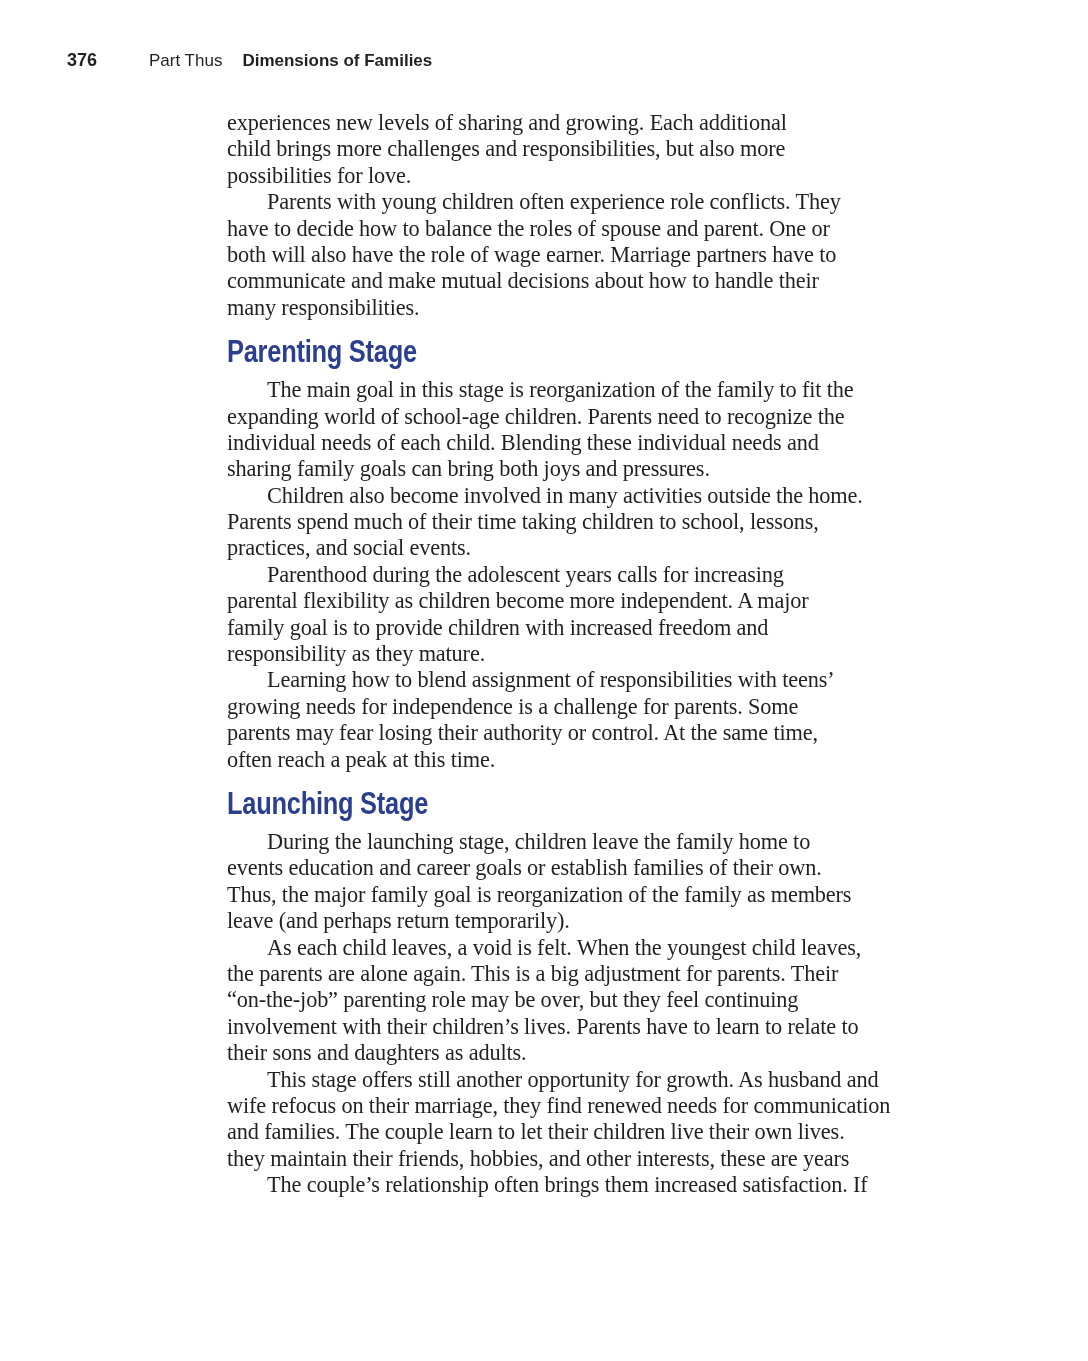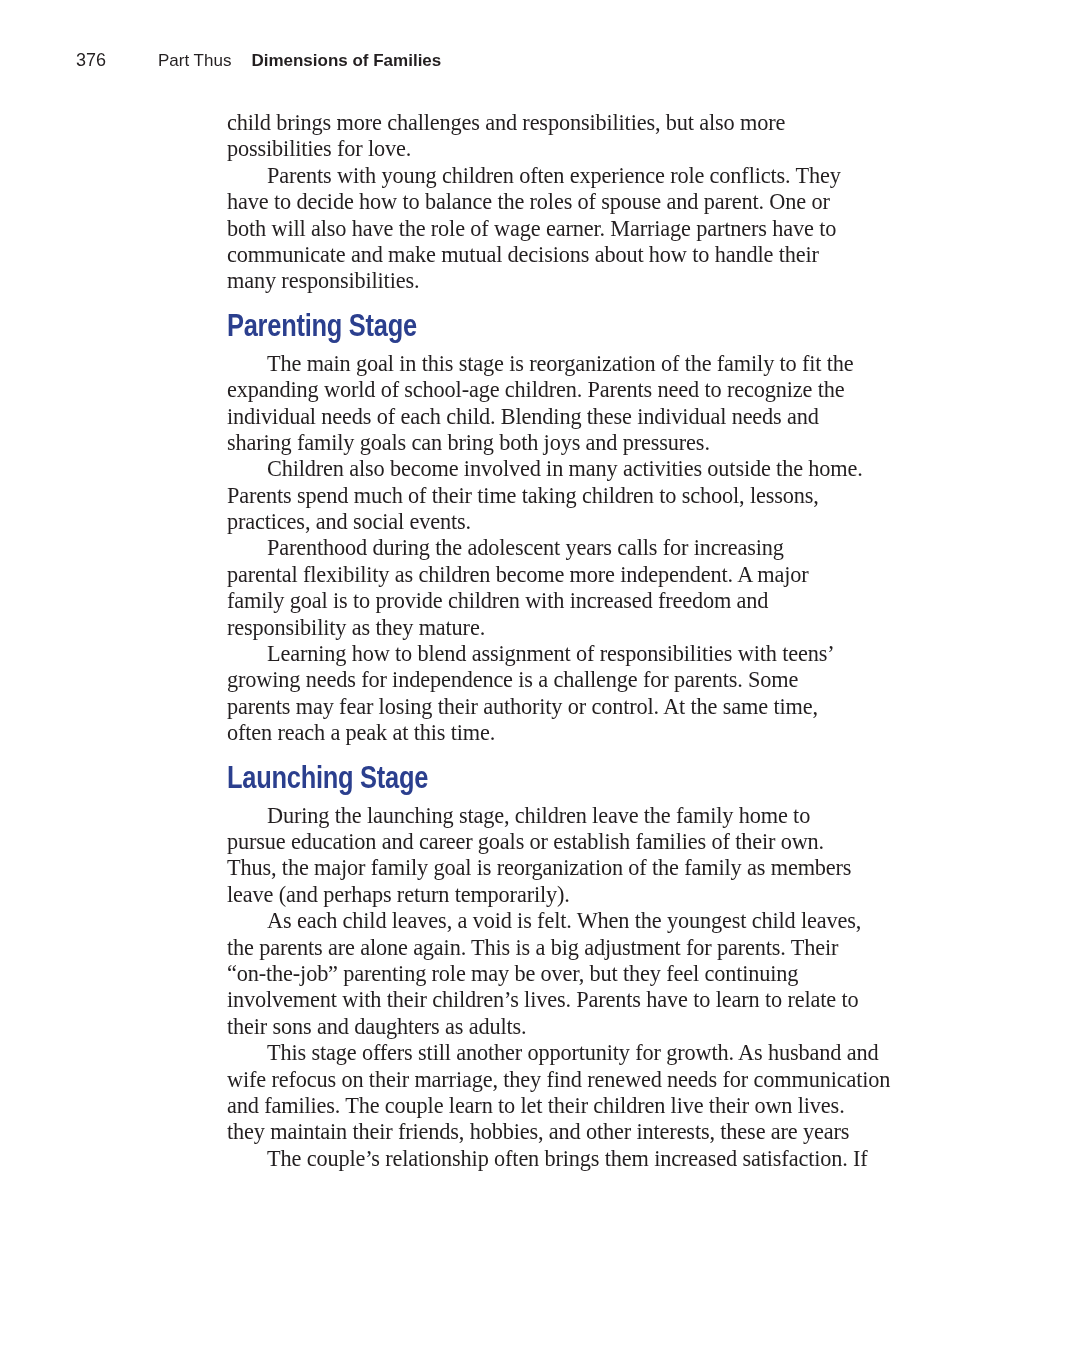--- a/index.html
+++ b/index.html
@@ -2,21 +2,21 @@
 <html><head>
 <meta charset="utf-8">
 <style>
   html, body { margin: 0; padding: 0; background: #ffffff; }
   body { width: 1088px; height: 1361px; position: relative; overflow: hidden; }
   .running-head {
     position: absolute; left: 67px; top: 49px;
     font-family: "Liberation Sans", sans-serif; color: #231f20;
     font-size: 17px; line-height: 22px; white-space: nowrap;
   }
-  .running-head .pnum { font-weight: normal; font-size: 18px; display: inline-block; width: 82px; margin-left: 9px; }
+  .running-head .pnum { font-weight: bold; font-size: 18px; display: inline-block; width: 82px; }
   .running-head .part { font-weight: normal; }
   .running-head .chap { font-weight: bold; margin-left: 20px; }
   .content {
     position: absolute; left: 227px; top: 110px; width: 740px;
     font-family: "Liberation Serif", serif; color: #231f20;
   }
   .line {
     font-size: 22.3px; line-height: 26.4px; height: 26.4px;
     white-space: nowrap; letter-spacing: -0.15px;
   }
@@ -32,20 +32,21 @@
 </style>
 </head>
 <body>
 
 <div class="running-head">
   <span class="pnum">376</span><span class="part">Part Thus</span><span class="chap">Dimensions of Families</span>
 </div>
 
 <div class="content">
   <div id="intro-block">
+      <div class="line">experiences new levels of sharing and growing. Each additional</div>
       <div class="line">child brings more challenges and responsibilities, but also more</div>
       <div class="line">possibilities for love.</div>
       <div class="line indent">Parents with young children often experience role conflicts. They</div>
       <div class="line">have to decide how to balance the roles of spouse and parent. One or</div>
       <div class="line">both will also have the role of wage earner. Marriage partners have to</div>
       <div class="line">communicate and make mutual decisions about how to handle their</div>
       <div class="line">many responsibilities.</div>
     </div>
 
   <div class="heading h1">Parenting Stage</div>
@@ -63,21 +64,21 @@
       <div class="line">responsibility as they mature.</div>
       <div class="line indent">Learning how to blend assignment of responsibilities with teens’</div>
       <div class="line">growing needs for independence is a challenge for parents. Some</div>
       <div class="line">parents may fear losing their authority or control. At the same time,</div>
       <div class="line">often reach a peak at this time.</div>
     </div>
 
   <div class="heading h2">Launching Stage</div>
   <div id="sec1-block">
       <div class="line indent">During the launching stage, children leave the family home to</div>
-      <div class="line">pursue education and career goals or establish families of their own.</div>
+      <div class="line">events education and career goals or establish families of their own.</div>
       <div class="line">Thus, the major family goal is reorganization of the family as members</div>
       <div class="line">leave (and perhaps return temporarily).</div>
       <div class="line indent">As each child leaves, a void is felt. When the youngest child leaves,</div>
       <div class="line">the parents are alone again. This is a big adjustment for parents. Their</div>
       <div class="line">“on-the-job” parenting role may be over, but they feel continuing</div>
       <div class="line">involvement with their children’s lives. Parents have to learn to relate to</div>
       <div class="line">their sons and daughters as adults.</div>
       <div class="line indent">This stage offers still another opportunity for growth. As husband and</div>
       <div class="line">wife refocus on their marriage, they find renewed needs for communication</div>
       <div class="line">and families. The couple learn to let their children live their own lives.</div>

